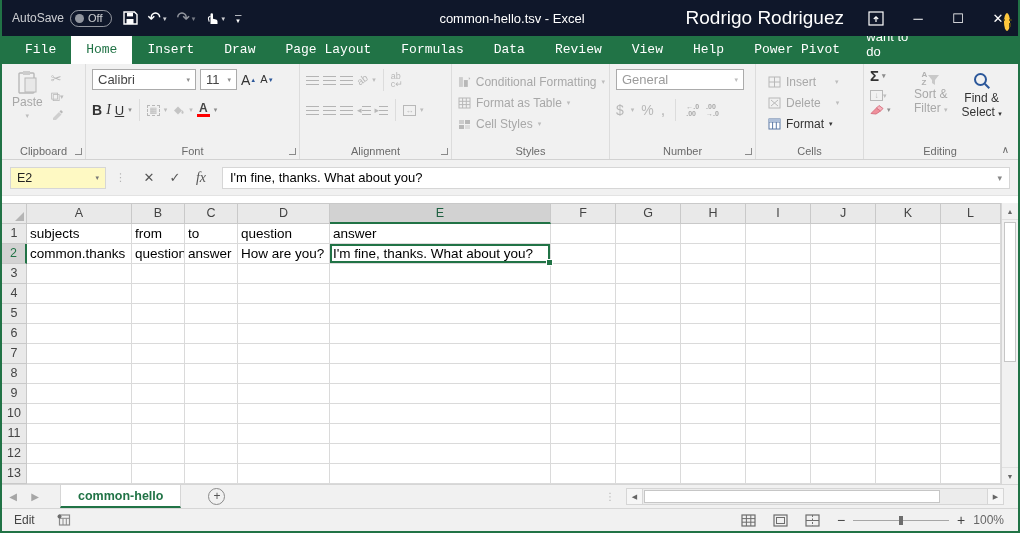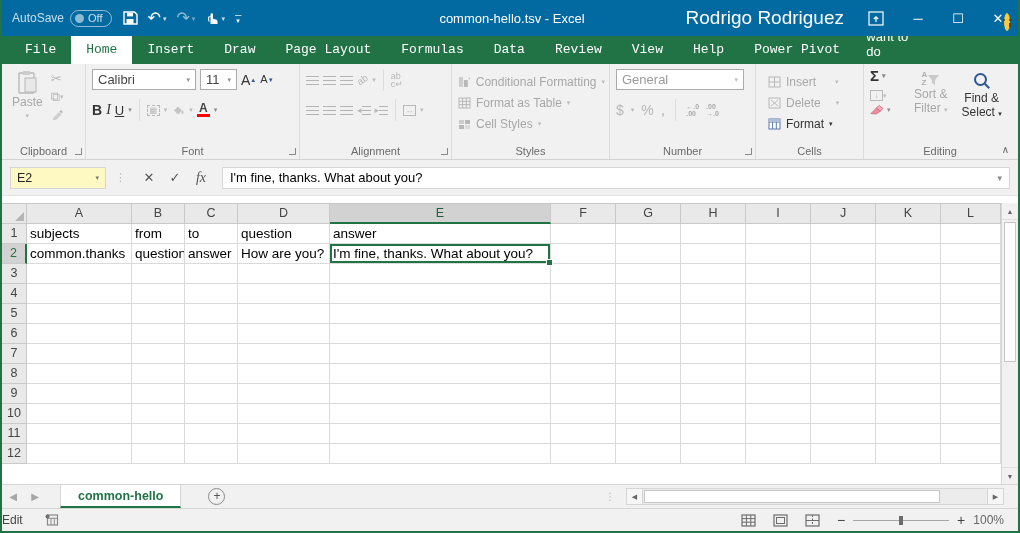--- a/index.html
+++ b/index.html
@@ -1,21 +1,21 @@
 <!DOCTYPE html>
 <html><head>
 <meta charset="utf-8">
 <style>
   * { box-sizing: border-box; margin: 0; padding: 0; }
   html,body { width:1020px; height:533px; overflow:hidden; }
   body { font-family:"Liberation Sans", sans-serif; font-size:13px; background:#fff; }
   .window { width:1020px; height:533px; border:2px solid #217346; border-top:none; display:flex; flex-direction:column; }
 
   
-  .titlebar { height:36px; background:#0369a1; color:#fff; display:flex; align-items:center; position:relative; flex:0 0 36px; }
+  .titlebar { height:36px; background:#0f172a; color:#fff; display:flex; align-items:center; position:relative; flex:0 0 36px; }
   .qat { display:flex; align-items:center; gap:10px; padding-left:10px; }
   .autosave { display:flex; align-items:center; gap:6px; color:rgba(255,255,255,.78); font-size:12px; }
   .as-pill { display:flex; align-items:center; gap:4px; border:1px solid rgba(255,255,255,.55); border-radius:9px; height:17px; padding:0 8px 0 4px; font-size:11px; }
   .as-dot { width:9px; height:9px; border-radius:50%; background:rgba(255,255,255,.55); }
   .qat-ic { color:#fff; font-size:16px; line-height:1; display:flex; align-items:center; }
   .qat-ic .mini { font-size:7px; margin-left:2px; color:rgba(255,255,255,.8); }
   .dim { opacity:.55; }
   .title-center { position:absolute; left:4px; right:0; text-align:center; font-size:13px; pointer-events:none; }
   .title-right { margin-left:auto; display:flex; align-items:center; }
   .username { font-size:19px; margin-right:24px; }
@@ -99,21 +99,21 @@
   .stab { height:23px; background:#fff; border-left:1px solid #d6d6d6; border-right:1px solid #d6d6d6; border-bottom:2px solid #217346; color:#217346; font-weight:bold; font-size:12.5px; display:flex; align-items:center; padding:0 17px; margin-left:14px; }
   .addsheet { width:17px; height:17px; border:1px solid #8a8a8a; border-radius:50%; color:#555; font-size:12px; line-height:14px; text-align:center; margin-left:27px; }
   .sb-dots { color:#b5b5b5; font-size:10px; margin-left:auto; letter-spacing:1px; }
   .hscroll { display:flex; align-items:center; height:17px; width:378px; margin:0 14px 0 10px; }
   .hs-btn { width:17px; height:17px; background:#f6f6f6; border:1px solid #d6d6d6; color:#666; font-size:7px; display:flex; align-items:center; justify-content:center; }
   .hs-track { flex:1; height:17px; background:#ececec; border-top:1px solid #d6d6d6; border-bottom:1px solid #d6d6d6; position:relative; }
   .hs-thumb { position:absolute; left:1px; top:1px; bottom:1px; width:86%; background:#fff; border:1px solid #c6c6c6; }
 
   
   .statusbar { flex:1; background:#f1f1f1; border-top:1px solid #d6d6d6; display:flex; align-items:center; font-size:12px; color:#444; }
-  .sb-mode { }
+  .sb-mode { margin-left:12px; }
   .macro { margin-left:22px; display:flex; }
   .sb-right { margin-left:auto; display:flex; align-items:center; margin-right:14px; gap:17px; }
   .view-ic { display:flex; }
   .zoomer { display:flex; align-items:center; gap:8px; }
   .z-track { width:96px; height:1px; background:#a6a6a6; position:relative; }
   .z-track i { position:absolute; left:50%; top:-4px; width:1px; height:9px; background:#a6a6a6; }
   .z-thumb { position:absolute; left:48%; top:-4px; width:4px; height:9px; background:#6d6d6d; }
   .z-sign { font-size:14px; color:#444; }
   .z-pct { color:#666; }
 </style>
@@ -636,20 +636,35 @@
             <div class="cell" style="width: 92px;"></div>
             <div class="cell" style="width: 221px;"></div>
             <div class="cell" style="width: 65px;"></div>
             <div class="cell" style="width: 65px;"></div>
             <div class="cell" style="width: 65px;"></div>
             <div class="cell" style="width: 65px;"></div>
             <div class="cell" style="width: 65px;"></div>
             <div class="cell" style="width: 65px;"></div>
             <div class="cell" style="width: 60px;"></div>
           </div>
+          <div class="grow">
+            <div class="rowh">13</div>
+            <div class="cell" style="width: 105px;"></div>
+            <div class="cell" style="width: 53px;"></div>
+            <div class="cell" style="width: 53px;"></div>
+            <div class="cell" style="width: 92px;"></div>
+            <div class="cell" style="width: 221px;"></div>
+            <div class="cell" style="width: 65px;"></div>
+            <div class="cell" style="width: 65px;"></div>
+            <div class="cell" style="width: 65px;"></div>
+            <div class="cell" style="width: 65px;"></div>
+            <div class="cell" style="width: 65px;"></div>
+            <div class="cell" style="width: 65px;"></div>
+            <div class="cell" style="width: 60px;"></div>
+          </div>
         </div>
     </div>
     <div class="vscroll">
       <span class="vs-btn">▲</span>
       <span class="vs-thumb"></span>
       <span class="vs-btn b">▼</span>
     </div>
   </div>
 
   <div class="sheetbar">

